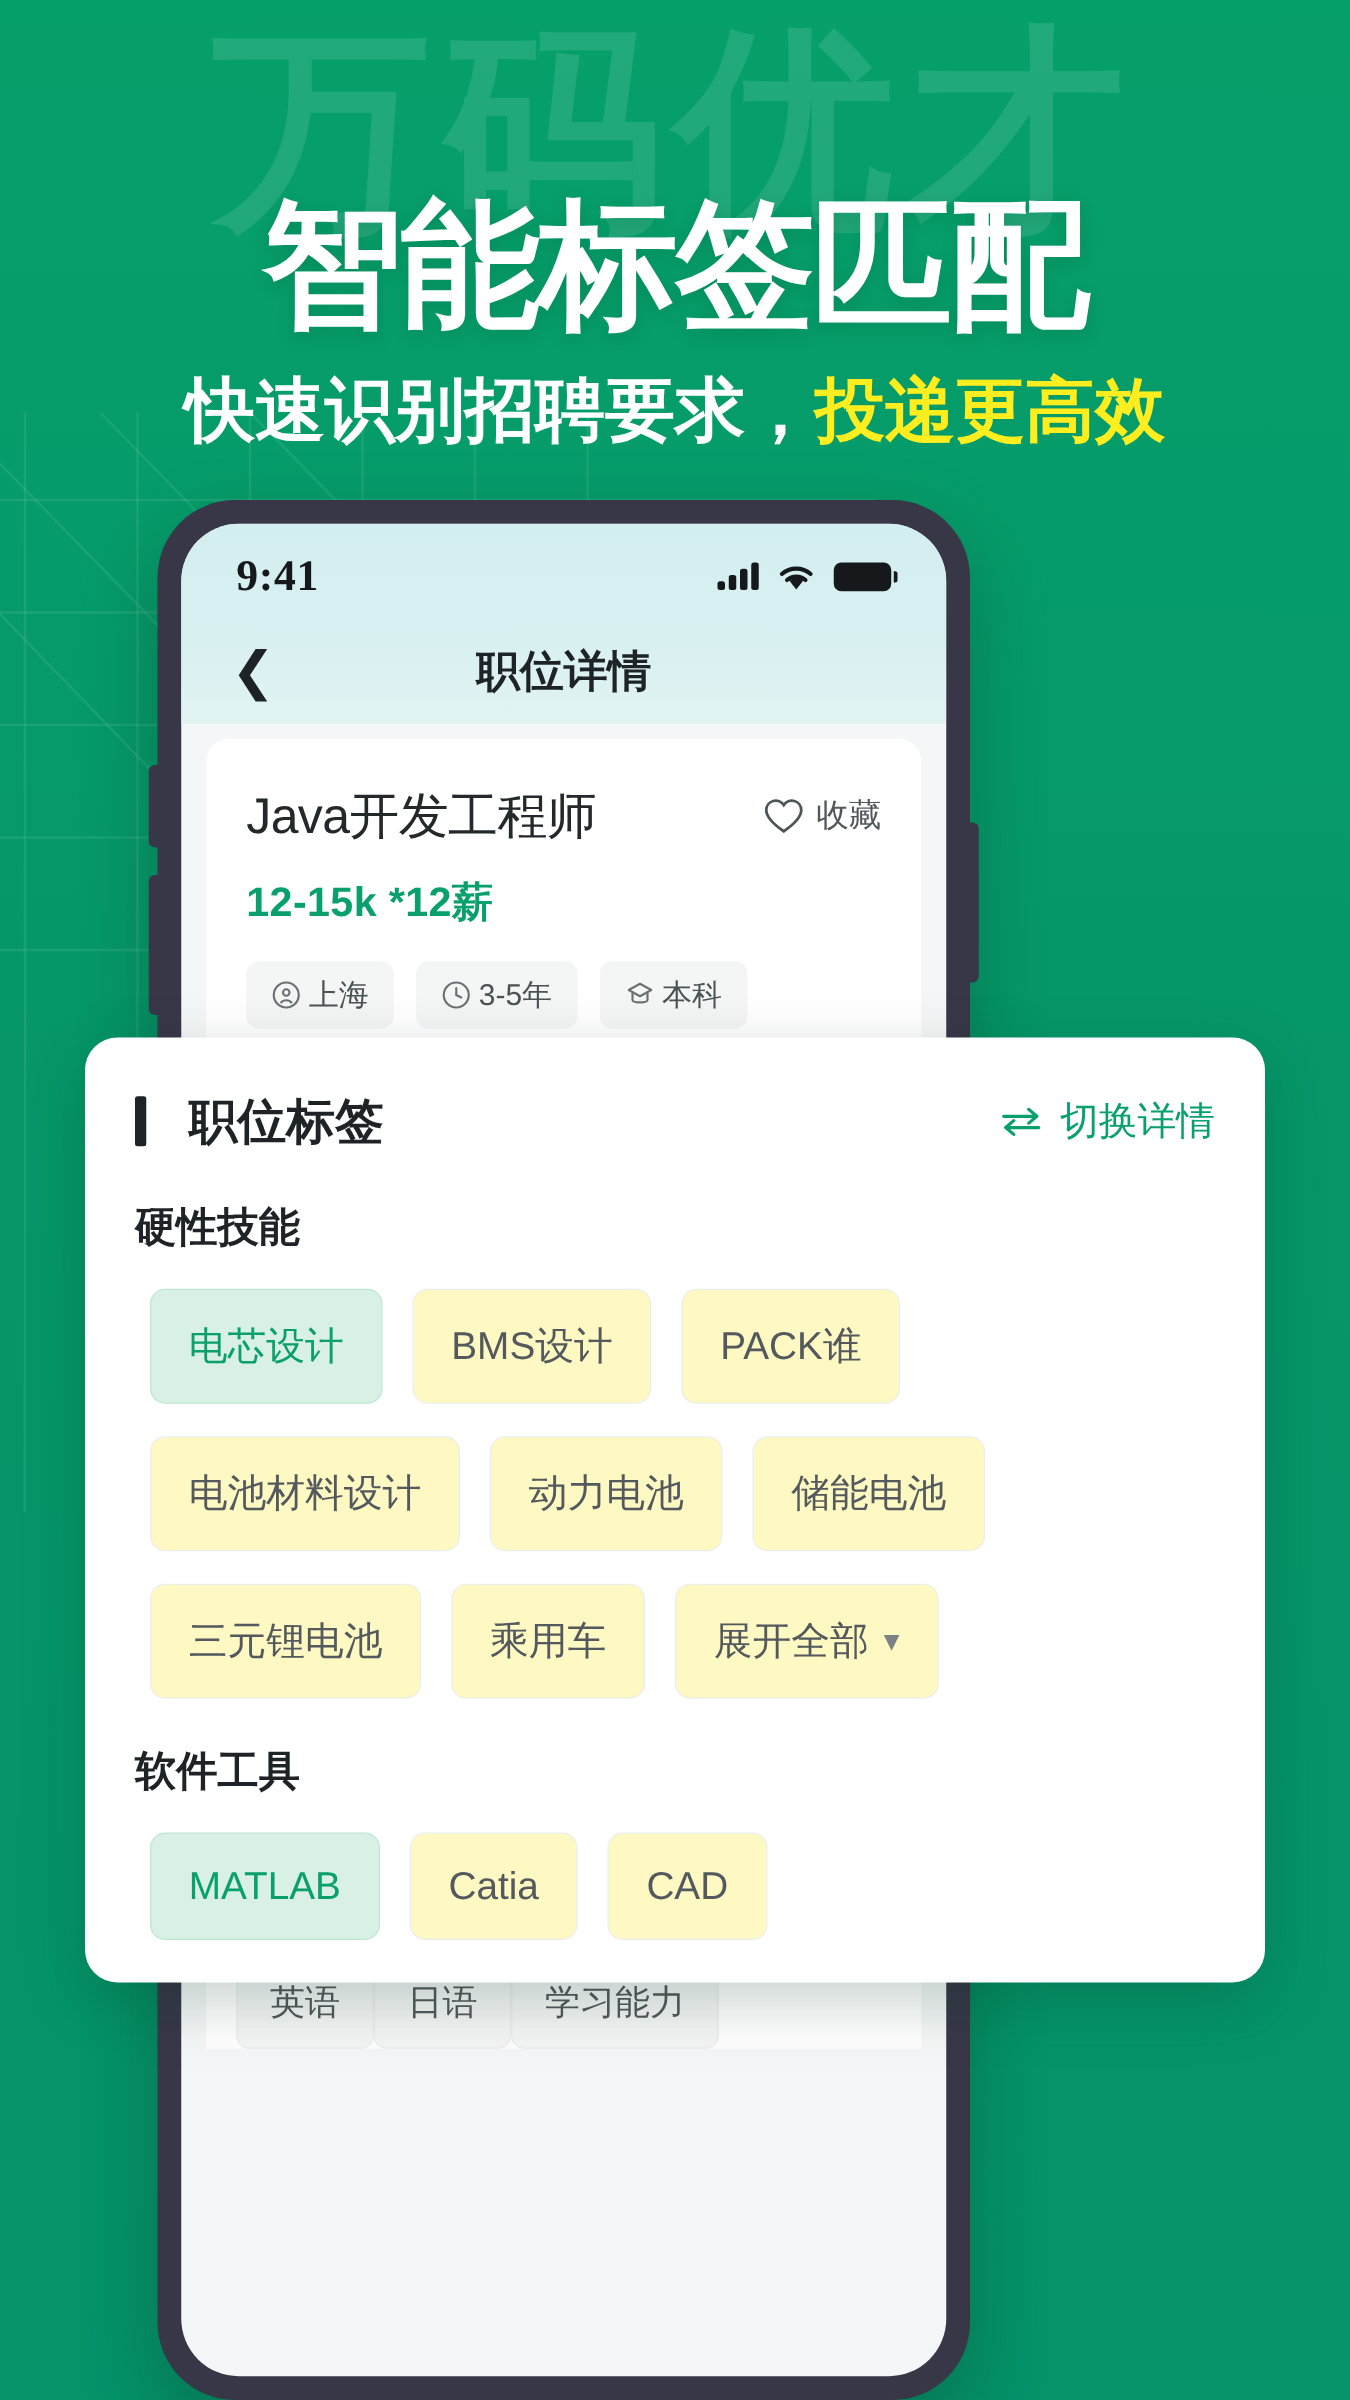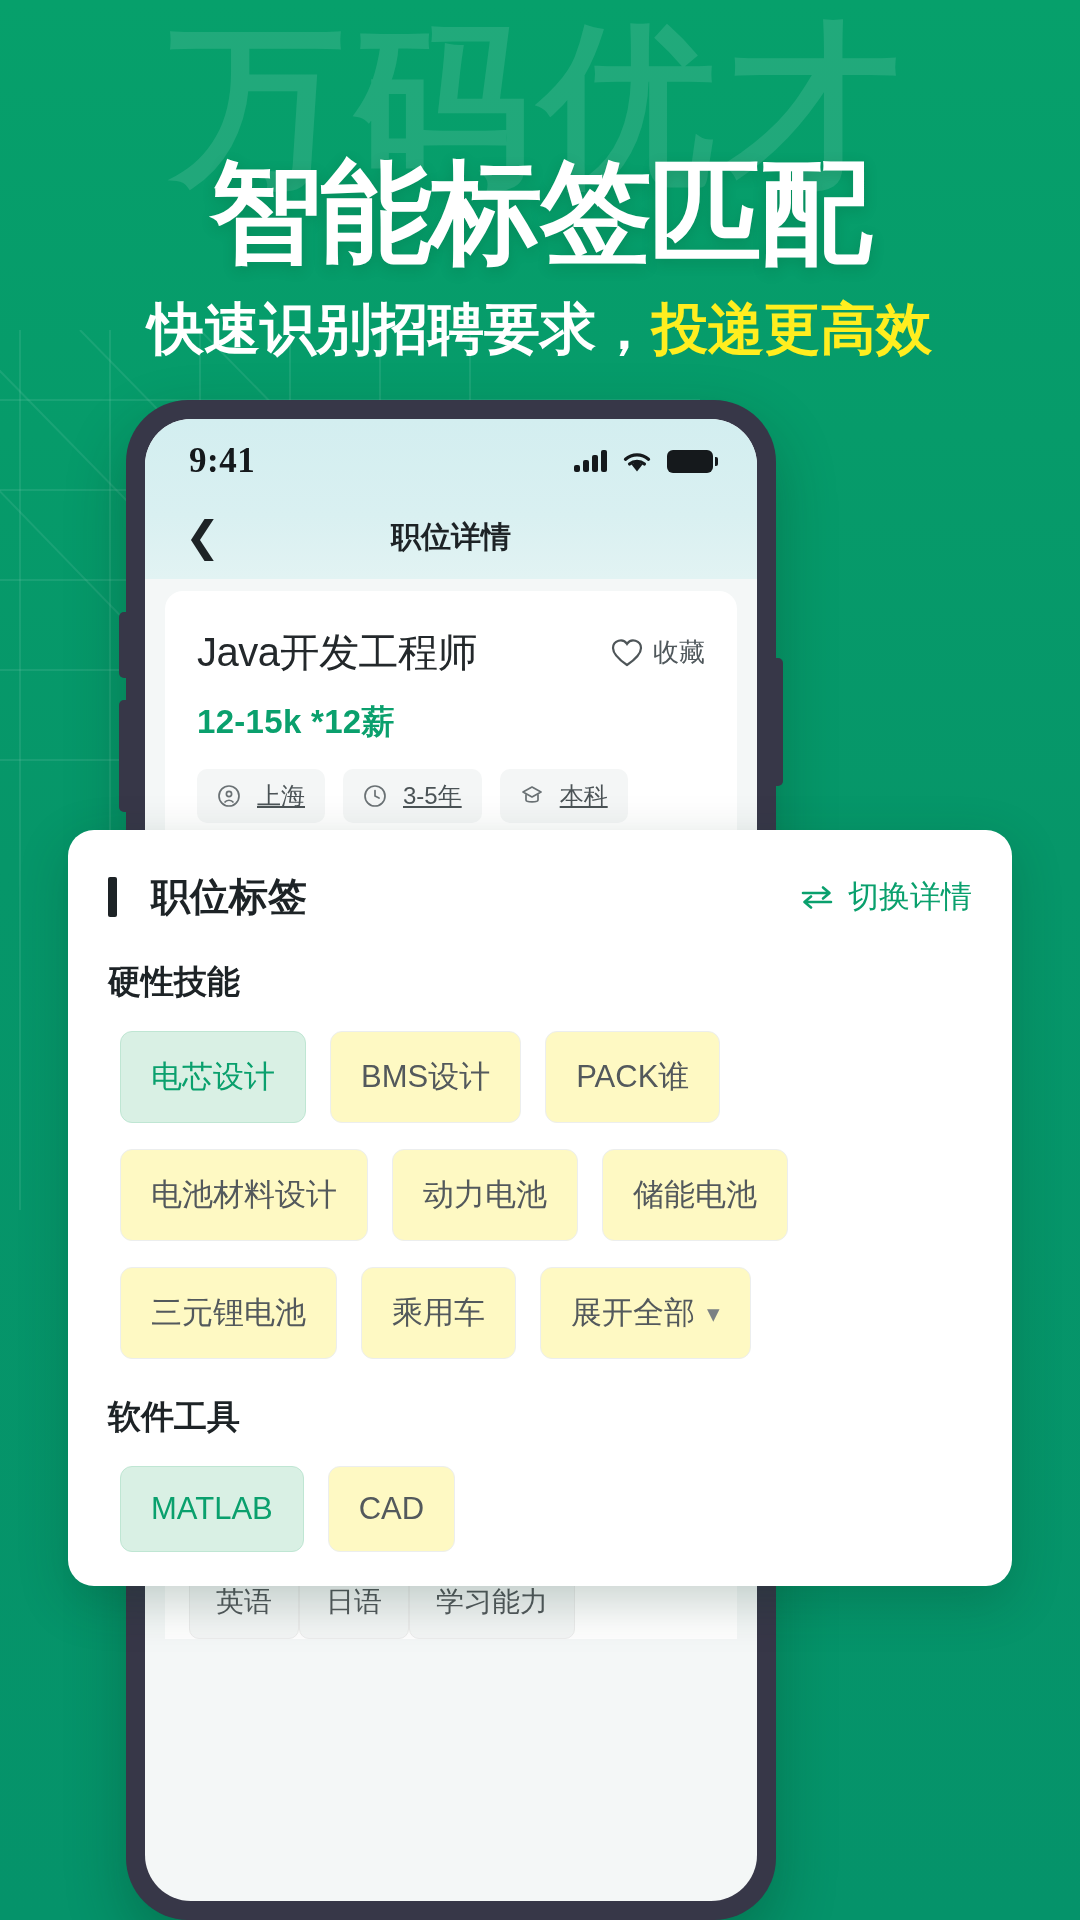--- a/index.html
+++ b/index.html
@@ -158,21 +158,21 @@
   .nav-back {
     font-size:42px;
     color:#1d2326;
     line-height:1;
     font-weight:400;
   }
   .nav-title {
     position:absolute;
     left:0; right:0;
     text-align:center;
-    font-size:30px;
+    font-size:35px;
     font-weight:700;
     color:#1d2326;
   }
 
   .job-card {
     margin:12px 20px 0 20px;
     background:#ffffff;
     border-radius:18px 18px 0 0;
     padding:34px 32px 30px 32px;
   }
@@ -203,28 +203,27 @@
     letter-spacing:.3px;
   }
   .job-meta {
     margin-top:24px;
     display:flex;
     gap:18px;
   }
   .meta-chip {
     display:flex;
     align-items:center;
-    gap:16px;
+    gap:6px;
     background:#f4f6f6;
     border-radius:10px;
     padding:11px 20px;
     font-size:24px;
     color:#4b5356;
     white-space:nowrap;
-    text-decoration:underline;
   }
   .meta-chip svg { flex:none; }
 
   .bottom-tags {
     padding:0 24px;
     margin-top:6px;
     background:#ffffff;
     margin-left:20px; margin-right:20px;
   }
   .bt-row { display:flex; margin-bottom:18px; }
@@ -469,16 +468,17 @@
     <span class="chip">
       <span>展开全部</span>
       <span class="chev">▾</span>
     </span>
   </div>
 
   <div class="sec-title">软件工具</div>
 
   <div class="chip-row">
     <span class="chip active">MATLAB</span>
+    <span class="chip">Catia</span>
     <span class="chip">CAD</span>
   </div>
 
 </div>
 
 </body></html>

